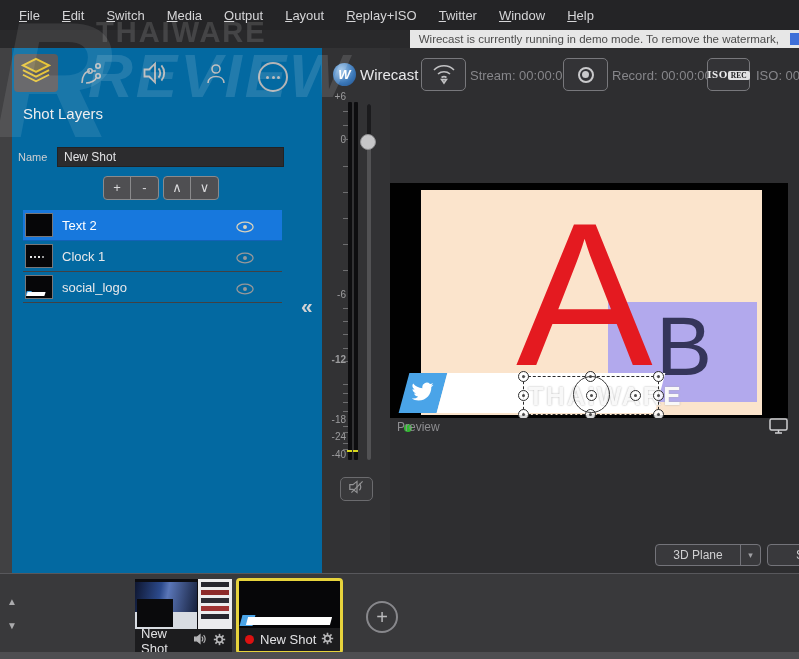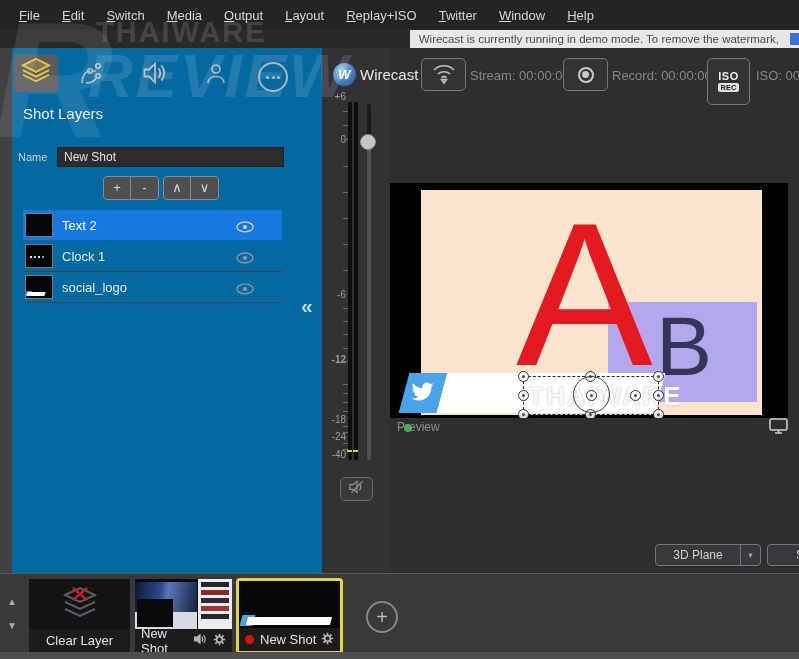--- a/index.html
+++ b/index.html
@@ -64,22 +64,22 @@
   
   .logo{left:333px;top:63px;width:23px;height:23px;border-radius:50%;
         background:radial-gradient(circle at 35% 30%,#9cc4ea,#3a77b8 60%,#235089);
         display:flex;align-items:center;justify-content:center;color:#fff;font-size:13px;font-weight:bold;font-style:italic;}
   .appname{left:360px;top:66px;font-size:15px;color:#e8e8ea;}
   .tbtn{top:58px;width:45px;height:33px;border:1px solid #78787c;border-radius:5px;background:#333336;
         display:flex;align-items:center;justify-content:center;cursor:pointer;}
   .counter{top:68px;font-size:13px;color:#86868a;white-space:nowrap;}
   .rec-ring{width:16px;height:16px;border:2px solid #c9c9cb;border-radius:50%;display:flex;align-items:center;justify-content:center;}
   .rec-ring i{width:7px;height:7px;border-radius:50%;background:#c9c9cb;}
-  .isobtn{left:707px;top:58px;width:43px;height:47px;border:1px solid #78787c;border-radius:5px;background:#333336;
-          display:flex;flex-direction:column;align-items:center;justify-content:center;cursor:pointer;}
+  .isobtn{left:707px;top:58px;width:43px;height:33px;border:1px solid #78787c;border-radius:5px;background:#333336;
+          display:flex;align-items:center;justify-content:center;cursor:pointer;font-family:Liberation Serif, serif;}
   .isobtn .t{font-size:11px;font-weight:bold;color:#ededef;line-height:11px;letter-spacing:.5px;}
   .isobtn .b{font-size:7.5px;font-weight:bold;color:#1c1c1e;background:#e0e0e2;border-radius:2px;padding:0 3px;line-height:9px;margin-top:1px;}
 
   
   .canvas{left:390px;top:183px;width:398px;height:235px;background:#010101;overflow:hidden;}
   .cream{position:absolute;left:31px;top:7px;width:341px;height:225px;background:#fbe4cc;}
   .lav{position:absolute;left:218px;top:119px;width:149px;height:100px;background:#b2a9ed;}
   .letterB{position:absolute;left:266px;top:121px;font-size:84px;line-height:1;color:#35355a;}
   .letterA{position:absolute;left:126px;top:8px;font-size:205px;line-height:1;color:#e41a20;}
   .tw-para{position:absolute;left:14px;top:190px;width:38px;height:40px;background:#4aa4e8;transform:skewX(-15deg);
@@ -365,40 +365,20 @@
   <div class="abs planebtn">
     <span class="pl">3D Plane</span>
     <span class="caret">▾</span>
   </div>
   <div class="abs partialbtn">S</div>
 
   <div class="abs bin">
     <span class="bin-arrow" style="top:22px;">▲</span>
     <span class="bin-arrow" style="top:46px;">▼</span>
 
-    <div class="shot shot1">
-      <div class="img">
-        <span>
-          <svg width="46" height="38" viewBox="0 0 46 38" fill="none">
-              <g stroke="#5e5e64" stroke-width="2">
-                <path d="M8 12 L23 5 L38 12 L23 19 Z"></path>
-                <path d="M8 19 L23 26 L38 19"></path>
-                <path d="M8 26 L23 33 L38 26"></path>
-              </g>
-              <g stroke="#c0222a" stroke-width="2.5">
-                <line x1="16" y1="5" x2="30" y2="17"></line>
-                <line x1="30" y1="5" x2="16" y2="17"></line>
-              </g>
-            </svg>
-        </span>
-      </div>
-      <div class="cap">
-          <span>Clear Layer</span>
-        </div>
-    </div>
 
     <div class="shot shot2">
       <div class="img">
         <div class="g1"></div>
         <div class="g2"></div>
         <div class="g3"></div>
         <div class="g4">
             <i style="background:#26262e;"></i>
             <i style="background:#8c2a2a;"></i>
             <i style="background:#2c2c34;"></i>

